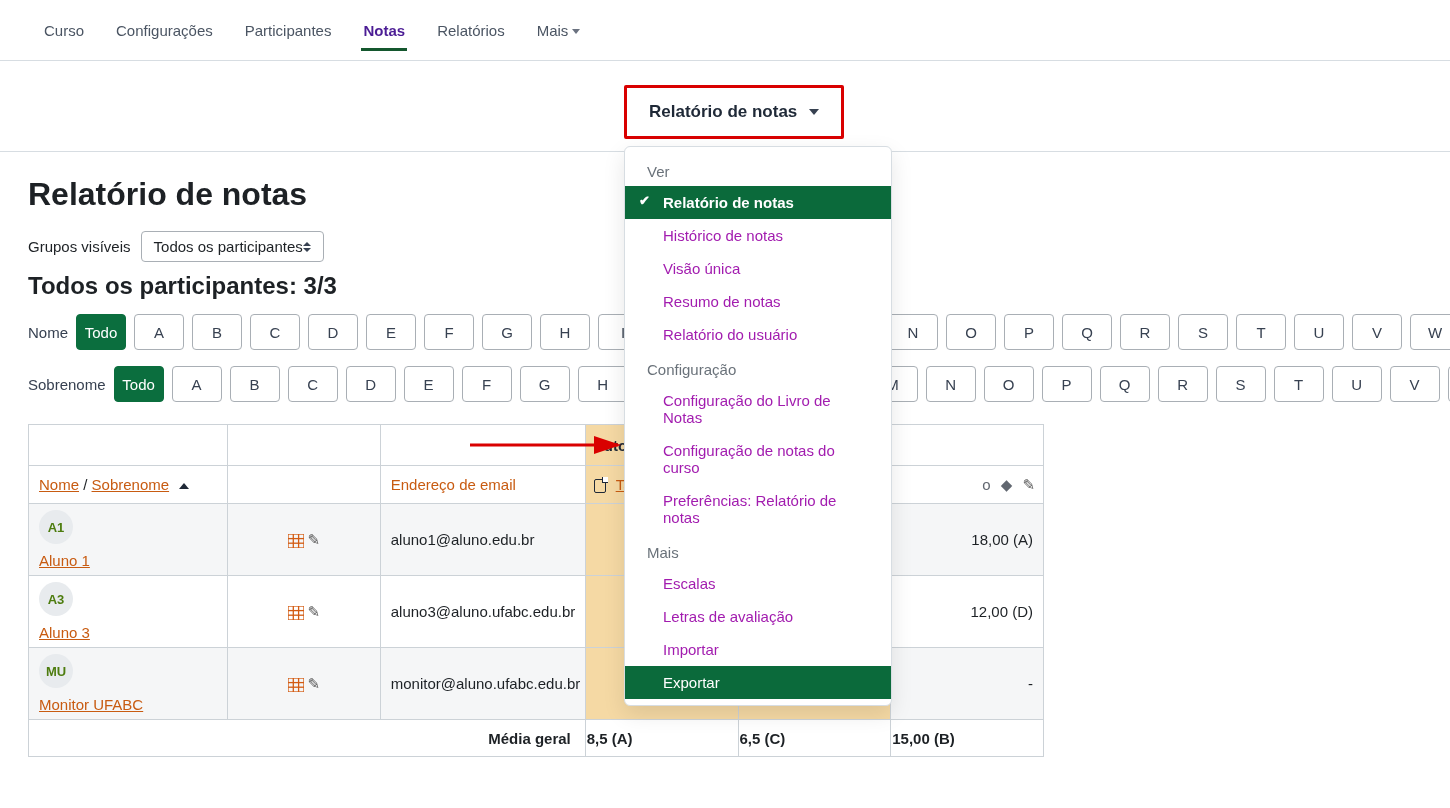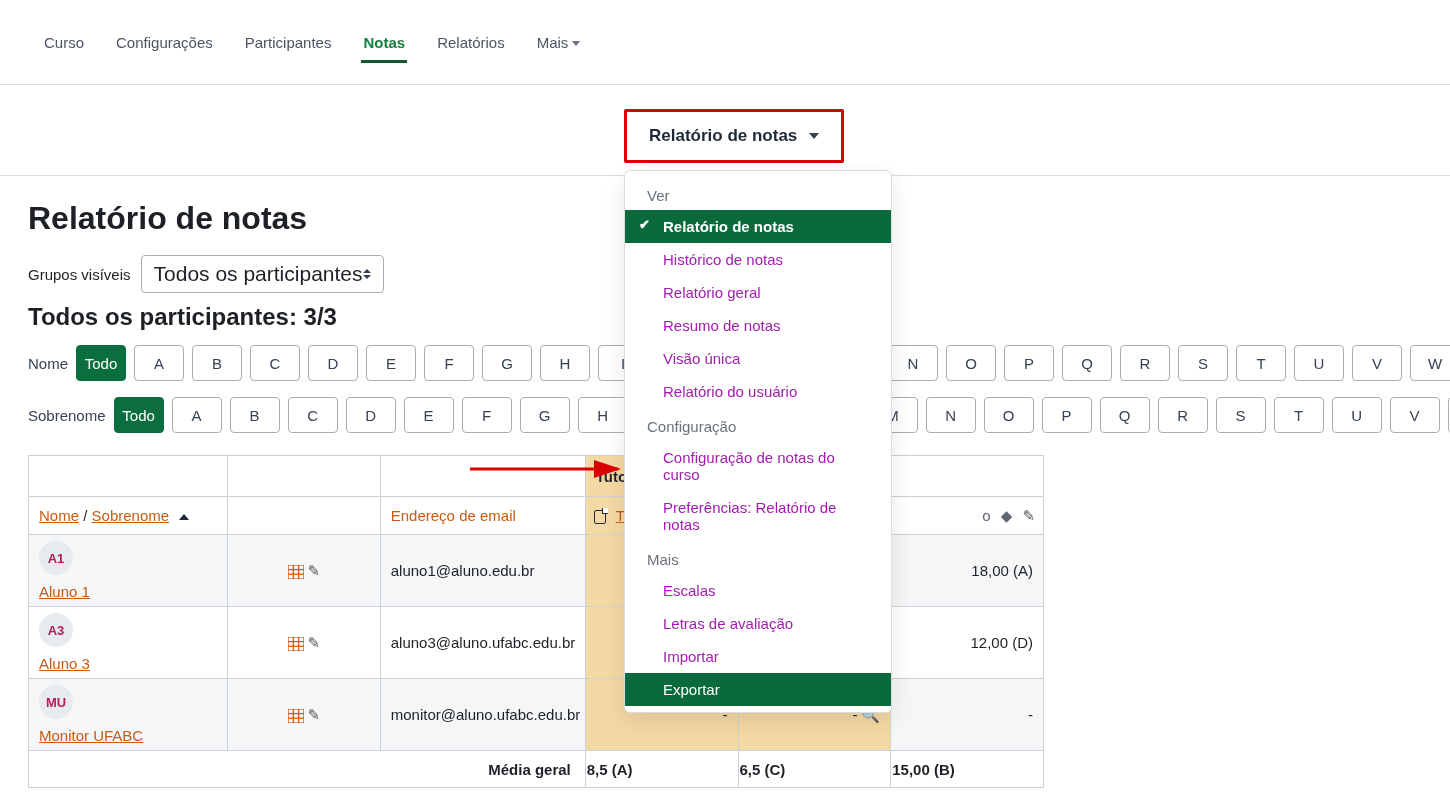--- a/index.html
+++ b/index.html
@@ -10,23 +10,23 @@
     --beige:#f5d9a4;
     --border:#d7dde2;
     --text:#1d2125;
     --muted:#6b7280;
     --link:#c85b11;
     --grid:#bfc5ca;
   }
   html,body{margin:0;padding:0;font-family:Arial, Helvetica, sans-serif;color:var(--text);font-size:15px;}
   .container{width:1450px;min-height:808px;position:relative;}
   
-  .tabs{display:flex;gap:28px;align-items:center;height:52px;padding:16px 42px;border-bottom:1px solid var(--border);}
+  .tabs{display:flex;gap:28px;align-items:center;height:52px;padding:4px 42px;border-bottom:1px solid var(--border);}
   .tab{color:#4b5563;font-size:15px;cursor:pointer;padding:0 2px;}
-  .tab.active{color:#15803d;font-weight:600;position:relative;}
+  .tab.active{color:#4c1d95;font-weight:600;position:relative;}
   .tab.active::after{content:"";position:absolute;left:0;right:0;bottom:-12px;height:3px;background:#14572e;}
   .tab .caret{display:inline-block;margin-left:4px;border-left:4px solid transparent;border-right:4px solid transparent;border-top:5px solid #6b7280;vertical-align:middle;}
 
   
   .dd-zone{position:relative;margin-top:24px;}
   .dd-wrap{display:flex;}
   .dd-trigger{margin-left:624px;display:inline-flex;align-items:center;gap:12px;padding:14px 22px;font-size:17px;font-weight:700;color:#1f2937;border:3px solid #d90000;border-radius:2px;background:#fff;cursor:pointer;}
   .dd-trigger .caret{display:inline-block;border-left:5px solid transparent;border-right:5px solid transparent;border-top:6px solid #374151;}
 
   
@@ -35,21 +35,21 @@
   .menu .item{padding:8px 18px 8px 34px;color:#a21caf;font-size:15px;cursor:pointer;}
   .menu .item.sub{padding-left:38px;}
   .menu .item.check{position:relative;background:var(--green-sel);color:#fff;font-weight:600;}
   .menu .item.check::before{content:"✔";position:absolute;left:14px;top:7px;font-size:13px;}
   .menu .item.highlight{background:var(--green-sel);color:#fff;}
 
   
   .page{padding:18px 28px 40px 28px;border-top:1px solid var(--border);margin-top:12px;}
   h1{margin:6px 0 18px 0;font-size:32px;font-weight:800;}
   .groups-row{display:flex;align-items:center;gap:10px;margin-bottom:10px;}
-  .select{display:inline-flex;align-items:center;gap:0;border:1px solid #a9afb5;border-radius:4px;padding:6px 12px;font-size:21px;background:#fff;cursor:pointer;}
+  .select{display:inline-flex;align-items:center;gap:0;border:1px solid #a9afb5;border-radius:4px;padding:6px 12px;font-size:15px;background:#fff;cursor:pointer;}
   h2{margin:4px 0 10px 0;font-size:24px;font-weight:800;}
 
   
   .alpha-row{display:flex;align-items:center;gap:8px;margin:14px 0 16px 0;}
   .alpha-label{width:82px;color:#374151;}
   .chip{min-width:32px;height:34px;border:1px solid #a9afb5;border-radius:4px;background:#fff;display:inline-flex;align-items:center;justify-content:center;padding:0 8px;color:#374151;cursor:pointer;font-size:15px;}
   .chip.sel{background:#0b6e3e;color:#fff;border-color:#0b6e3e;}
 
   
   table{border-collapse:collapse;width:1016px;margin-top:22px;border:1px solid #ccd2d7;table-layout:fixed;}
@@ -62,21 +62,21 @@
   th.email{width:202px;padding:10px;}
   th.col{width:160px;padding:8px 8px;background:var(--beige);}
   th.last{background:#fff;}
   .link{color:var(--link);}
   .sort-ic{color:#616770;margin-left:6px;}
   .upcaret{display:inline-block;width:0;height:0;border-left:5px solid transparent;border-right:5px solid transparent;border-bottom:6px solid #1f2937;margin-left:6px;vertical-align:middle;}
 
   tbody td{padding:6px 10px;vertical-align:middle;}
   tbody tr{height:68px;}
   .name-cell{width:196px;}
-  .avatar{display:inline-flex;width:34px;height:34px;border-radius:50%;background:#e8ebee;color:#be185d;align-items:center;justify-content:center;font-size:13px;font-weight:600;margin-bottom:2px;}
+  .avatar{display:inline-flex;width:34px;height:34px;border-radius:50%;background:#e8ebee;color:#4d7c0f;align-items:center;justify-content:center;font-size:13px;font-weight:600;margin-bottom:2px;}
   .stud{color:var(--link);display:block;margin-top:6px;}
   .icons-cell{width:50px;color:var(--link);text-align:center;white-space:nowrap;}
   .icons-cell .pen{color:#555;display:inline-block;margin-left:4px;}
   .email-cell{width:202px;}
   td.grade{background:var(--beige);text-align:right;}
   td.grade .zoom{color:var(--link);font-weight:700;margin-left:4px;}
   td.total{text-align:right;}
   tbody tr:nth-child(odd) .name-cell, tbody tr:nth-child(odd) .icons-cell, tbody tr:nth-child(odd) .email-cell, tbody tr:nth-child(odd) td.total{background:#f5f6f7;}
   tfoot td{background:#fff;height:34px;font-weight:600;}
   tfoot .lbl{text-align:right;padding-right:14px;}
@@ -110,25 +110,25 @@
     <div class="dd-wrap">
       <div class="dd-trigger">
         <span>Relatório de notas</span>
         <span class="caret"></span>
       </div>
     </div>
     <div class="menu" id="dd-menu">
         <div class="lbl">Ver</div>
         <div class="item sub check">Relatório de notas</div>
         <div class="item sub">Histórico de notas</div>
-        <div class="item sub">Relatório geral</div>
+        <div class="item sub">Visão única</div>
         <div class="item sub">Resumo de notas</div>
-        <div class="item sub">Visão única</div>
         <div class="item sub">Relatório do usuário</div>
         <div class="lbl">Configuração</div>
+        <div class="item sub">Configuração do Livro de Notas</div>
         <div class="item sub">Configuração de notas do curso</div>
         <div class="item sub">Preferências: Relatório de notas</div>
         <div class="lbl">Mais</div>
         <div class="item sub">Escalas</div>
         <div class="item sub">Letras de avaliação</div>
         <div class="item sub">Importar</div>
         <div class="item sub highlight">Exportar</div>
       </div>
 
     <svg class="arrow" width="160" height="30">

